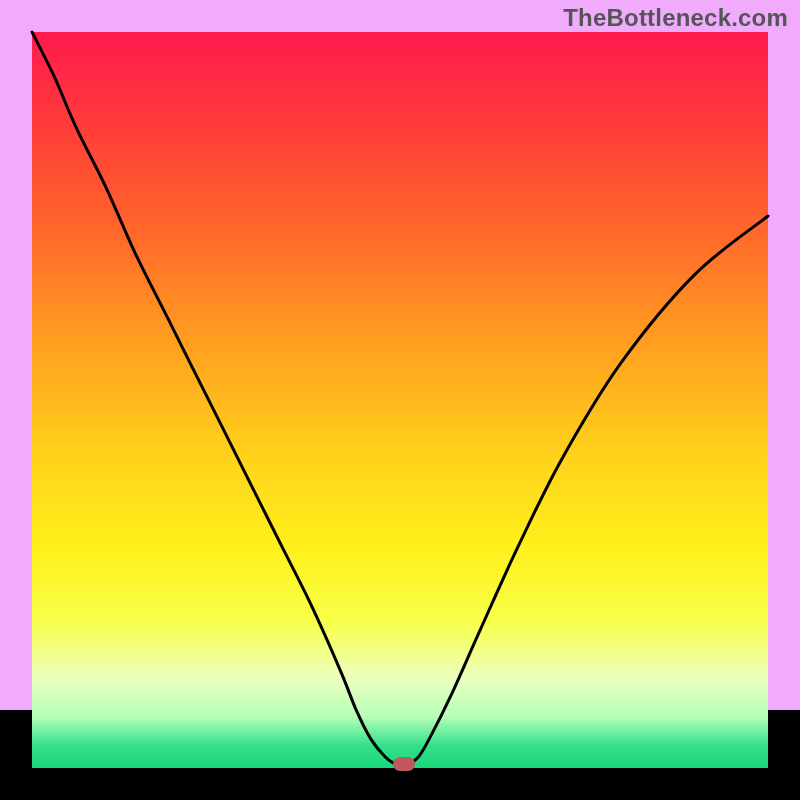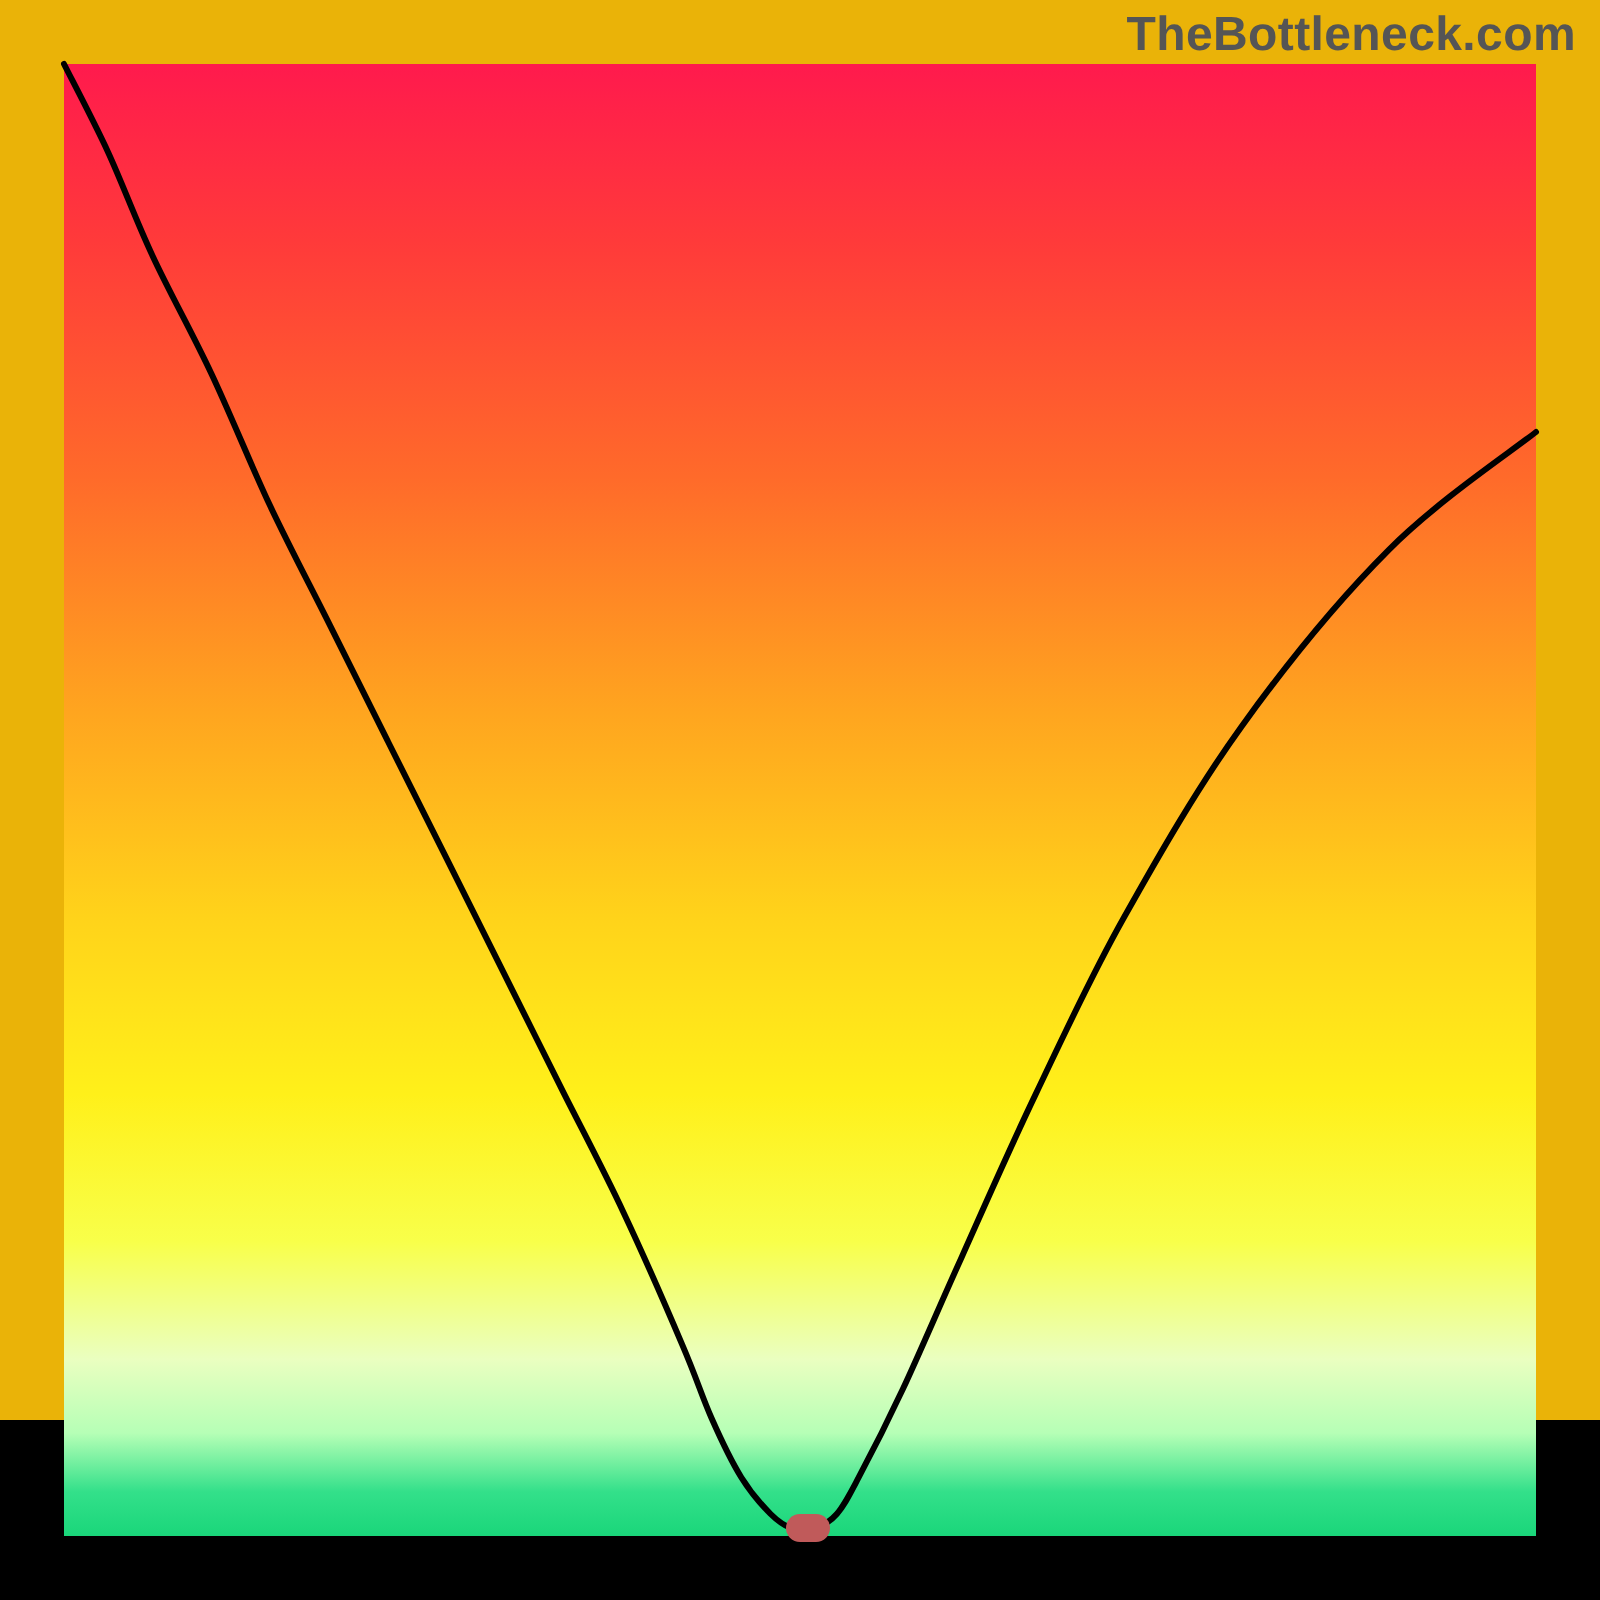--- a/index.html
+++ b/index.html
@@ -10,21 +10,21 @@
     background: #000;
     overflow: hidden;
     font-family: Arial, Helvetica, sans-serif;
   }
   .frame {
     position: absolute;
     left: 0;
     top: 0;
     width: 800px;
     height: 710px;
-    background: #eab308;
+    background: #f0abfc;
   }
   .plot {
     position: absolute;
     left: 32px;
     top: 32px;
     width: 736px;
     height: 736px;
     background: linear-gradient(to bottom,
       #ff1a4d 0%,
       #ff3a3a 12%,

